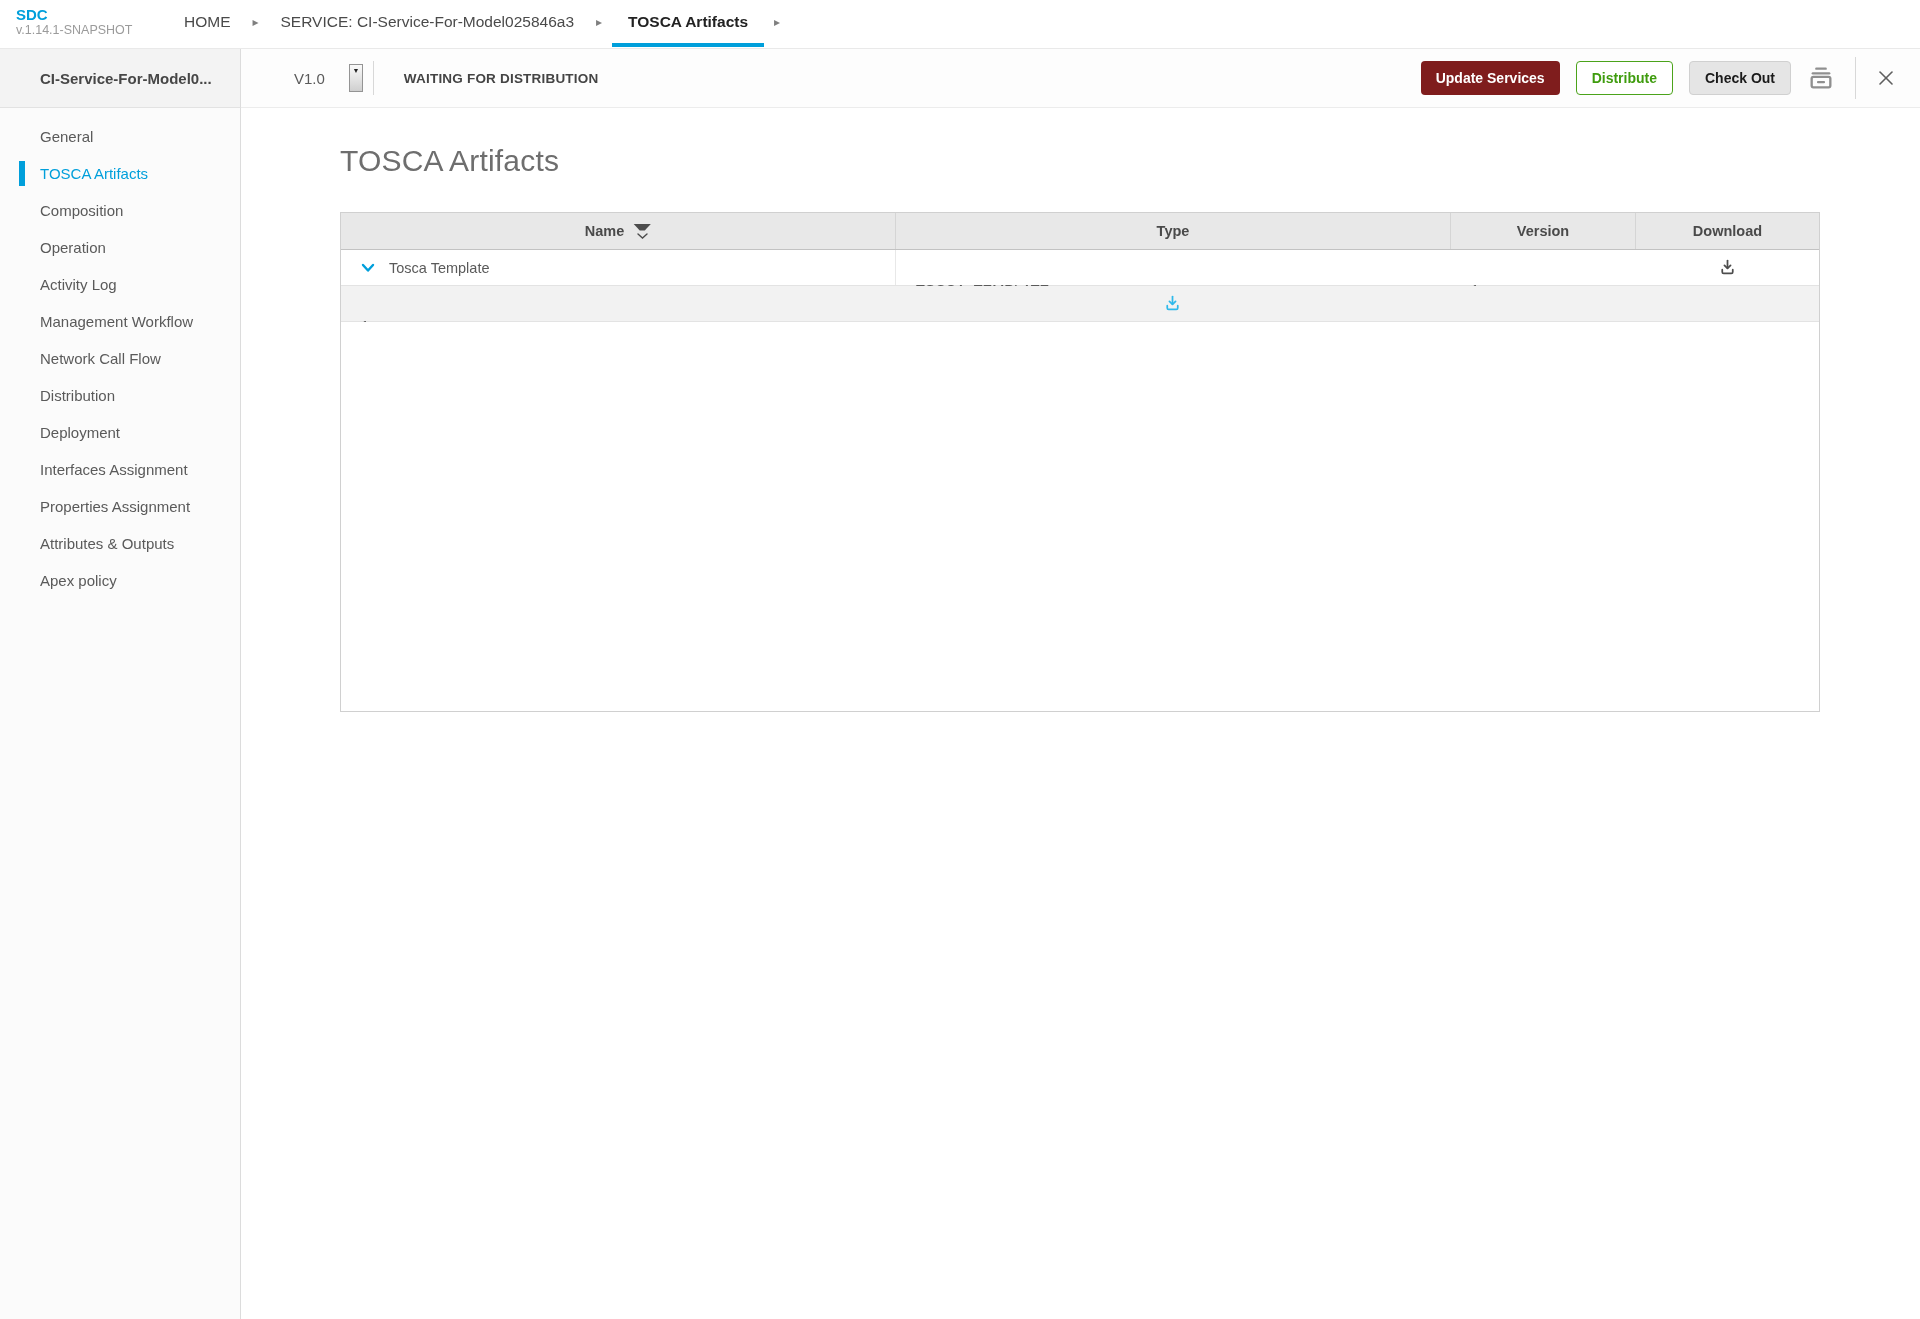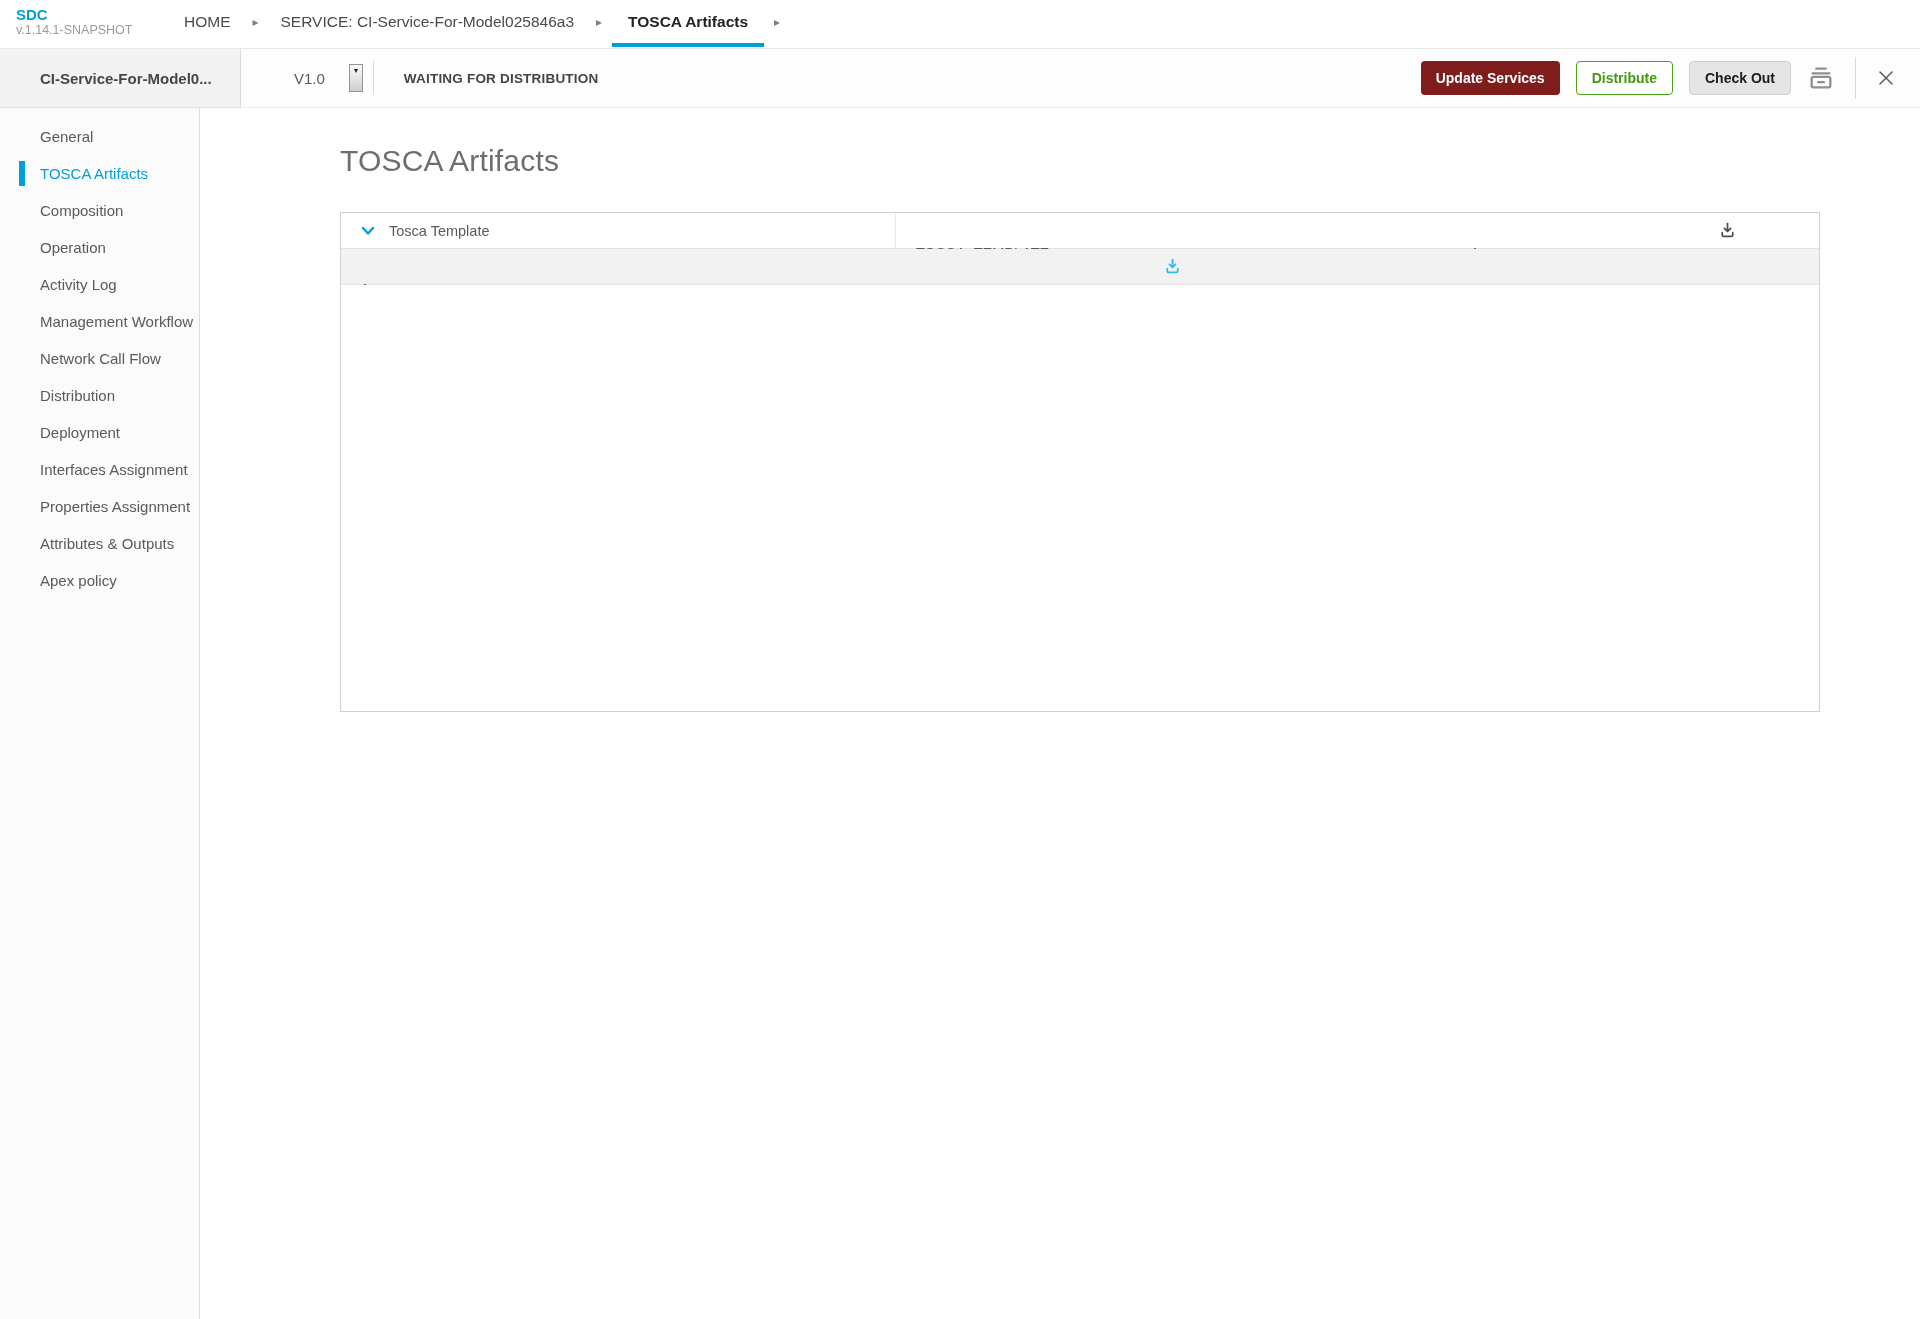--- a/index.html
+++ b/index.html
@@ -45,21 +45,21 @@
   .actions { margin-left:auto; display:flex; align-items:center; gap:16px; padding-right:24px; }
   .btn { height:34px; border-radius:4px; font-family:inherit; font-size:14px; font-weight:600;
          padding:0 15px; cursor:pointer; white-space:nowrap; }
   .btn-update { background:#7f1d1d; color:#ffffff; border:none; cursor:default;margin-left:40px; }
   .btn-distribute { background:#ffffff; color:#3f9c0e; border:1px solid #4ba31a; }
   .btn-checkout { background:#e5e5e5; color:#1a1a1a; border:1px solid #d0d0d0; }
   .icon-btn { display:flex; align-items:center; justify-content:center; cursor:pointer; }
   .vdivider2 { width:1px; height:42px; background:#d8d8d8; margin:0 4px; }
 
   
-  .sidebar { position:absolute; left:0; top:108px; width:200px; height:1211px;
+  .sidebar { position:absolute; left:0; top:108px; width:241px; height:1211px;
              background:#fbfbfb; border-right:1px solid #dcdcdc; }
   .sidebar ul { list-style:none; padding-top:10px; }
   .sidebar li { position:relative; height:37px; line-height:37px; padding-left:40px;
                 font-size:15px; color:#5a5a5a; cursor:pointer; white-space:nowrap; }
   .sidebar li.active { color:#009fdb; }
   .sidebar li.active::before { content:""; position:absolute; left:19px; top:6px;
                                width:6px; height:25px; background:#009fdb; }
 
   
   .content { position:absolute; left:241px; top:108px; width:1679px; height:1211px; background:#fff; }
@@ -163,20 +163,40 @@
     <li>Properties Assignment</li>
     <li>Attributes &amp; Outputs</li>
     <li>Apex policy</li>
   </ul>
 </div>
 
 <div class="content">
   <h1 class="page-title">TOSCA Artifacts</h1>
 
   <div class="artifacts-table">
+    <div class="t-header">
+      <div class="tc tc-name">
+        <span>Name</span>
+        <span class="sort-icon">
+          <span class="sort-trap"></span>
+          <svg class="sort-chevron" width="11" height="6" viewBox="0 0 11 6" fill="none" stroke="#4c4c4c" stroke-width="1.4" stroke-linecap="round">
+            <polyline points="1,1 5.5,5 10,1"></polyline>
+          </svg>
+        </span>
+      </div>
+      <div class="tc tc-type">
+        <span>Type</span>
+      </div>
+      <div class="tc tc-version">
+        <span>Version</span>
+      </div>
+      <div class="tc tc-download">
+        <span>Download</span>
+      </div>
+    </div>
 
     <div class="t-row row-odd">
       <div class="tc tc-name cell-name">
         <svg class="chev" width="18" height="18" viewBox="0 0 18 18" fill="none" stroke="#009fdb" stroke-width="2.4" stroke-linecap="round" stroke-linejoin="round">
           <polyline points="4,6 9,11.5 14,6"></polyline>
         </svg>
         <span>Tosca Template</span>
       </div>
       <div class="tc tc-type cell-text">TOSCA_TEMPLATE</div>
       <div class="tc tc-version cell-text">1</div>

